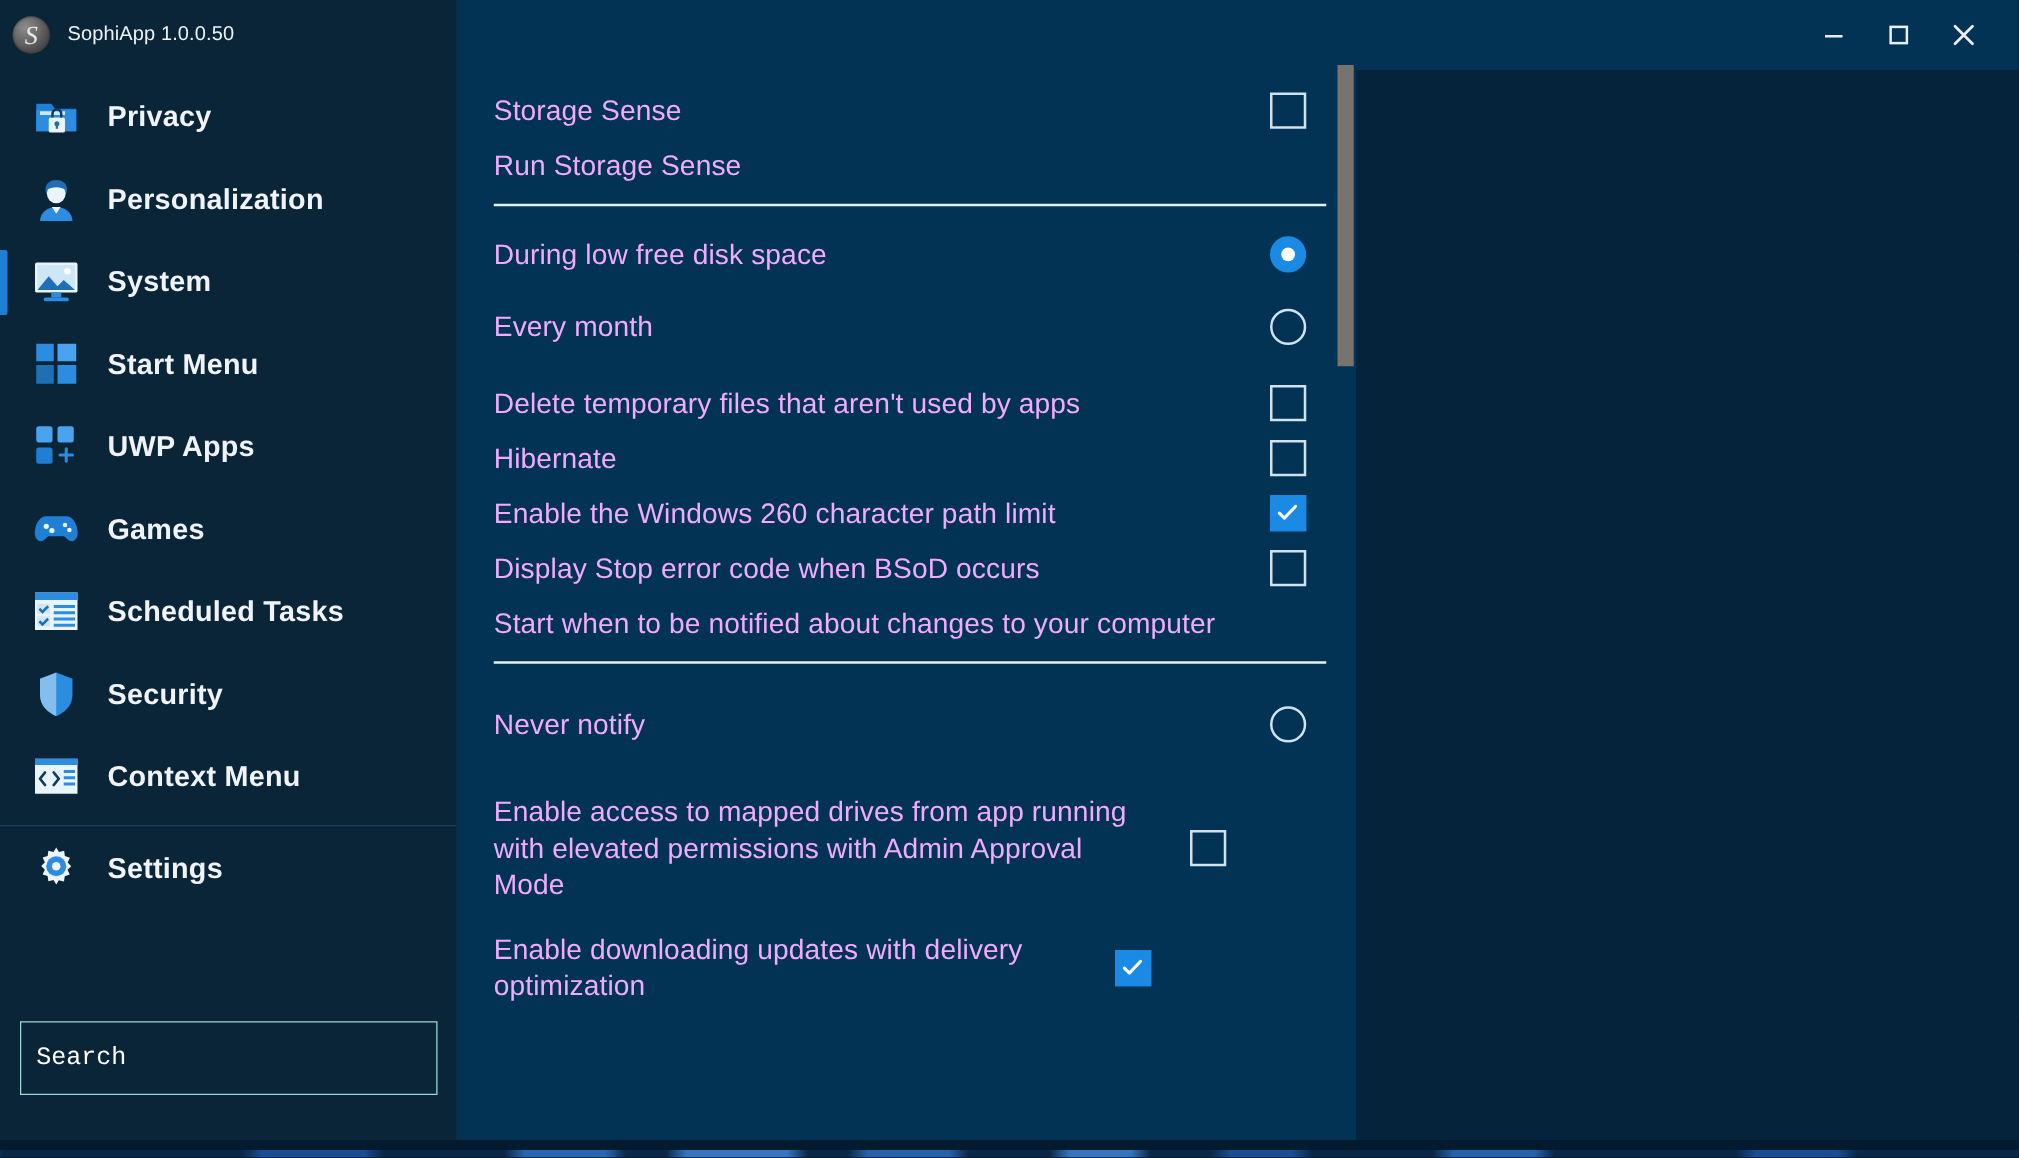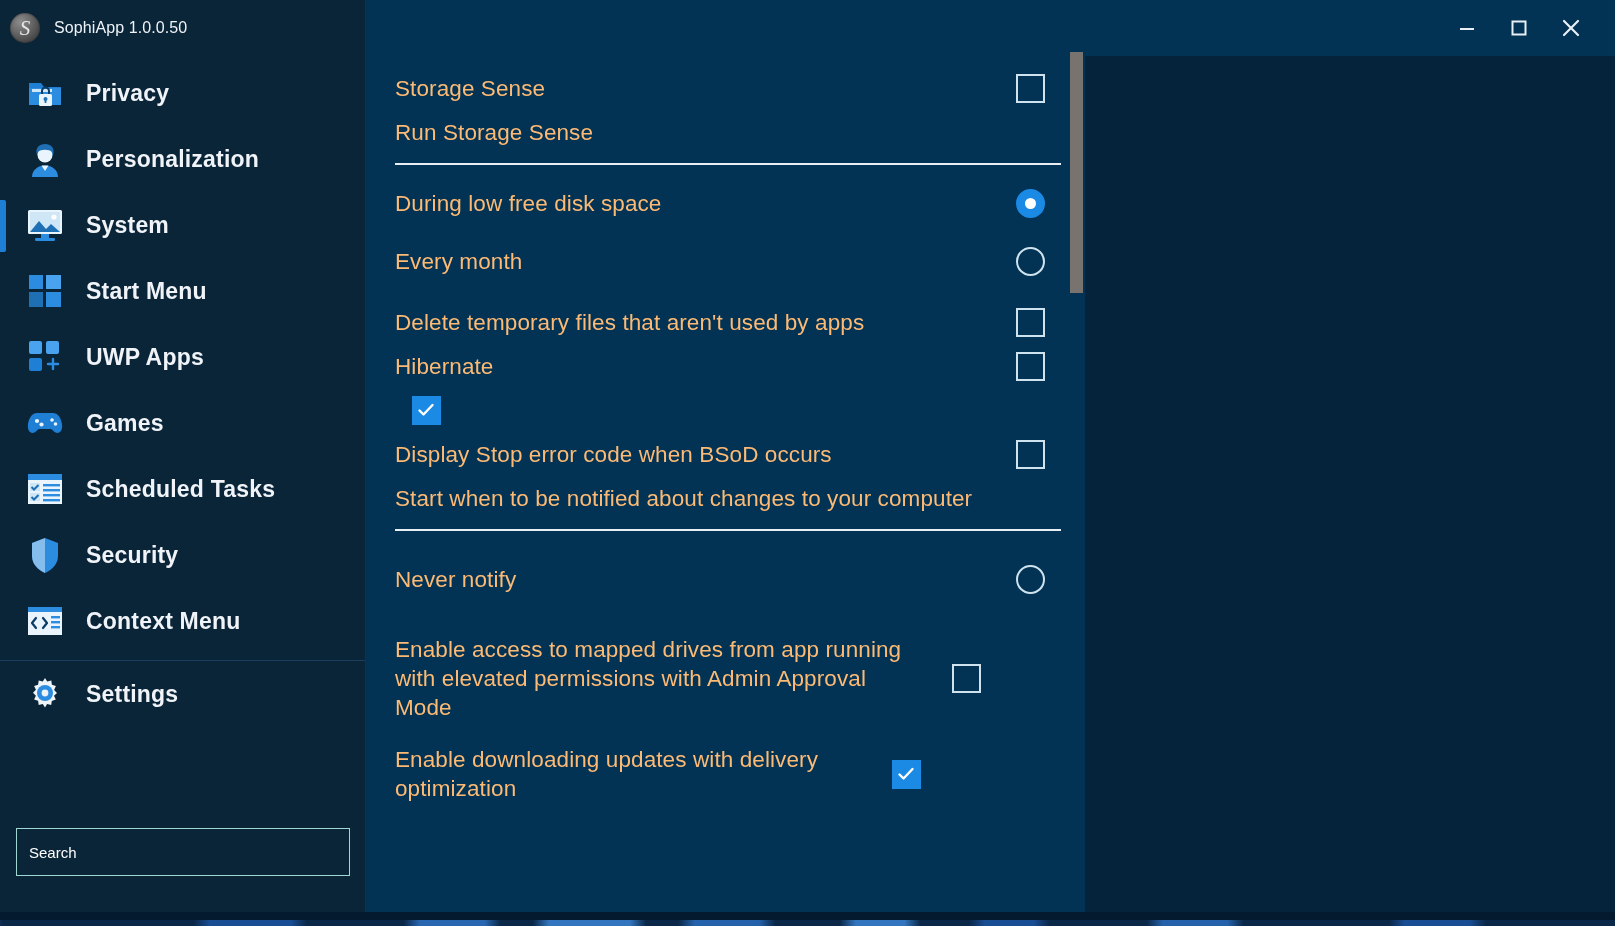--- a/index.html
+++ b/index.html
@@ -93,26 +93,26 @@
     background: #1b3f5f;
     margin: 6px 0 0 0;
   }
   .search-wrap {
     position: absolute;
     left: 16px; bottom: 44px;
     width: 334px;
   }
   .search-input {
     width: 100%;
-    height: 48px;
+    height: 59px;
     background: #0a2438;
     border: 1px solid #9fd8d2;
     color: #ffffff;
-    font-size: 15px;
-    font-family: Liberation Sans, sans-serif;
+    font-size: 20px;
+    font-family: Liberation Mono, monospace;
     padding: 0 12px;
     outline: none;
   }
   .search-input::placeholder { color: #ffffff; opacity: 1; }
 
   
   .titlebar {
     position: absolute;
     left: 366px; top: 0;
     width: 1249px; height: 56px;
@@ -143,21 +143,21 @@
     width: 666px;
   }
   .row {
     display: flex;
     align-items: center;
     min-height: 44px;
     gap: 10px;
   }
   .row .text {
     flex: 1;
-    color: #fdba74;
+    color: #f0abfc;
     font-size: 22.5px;
     line-height: 29px;
     letter-spacing: .1px;
   }
   .ctrl { width: 62px; flex: none; display: flex; justify-content: center; }
 
   .cb {
     width: 29px; height: 29px;
     border: 2px solid #cfe3ee;
     background: transparent;
@@ -476,20 +476,21 @@
       <div class="row">
         <span class="text">Hibernate</span>
         <span class="ctrl">
           <span class="cb">
             
           </span>
         </span>
       </div>
 
       <div class="row">
+        <span class="text">Enable the Windows 260 character path limit</span>
         <span class="ctrl">
           <span class="cb checked">
             <svg class="tick" width="20" height="20" viewBox="0 0 20 20">
               <path d="M3.5 10.5l4 4 9-9.5" stroke="#ffffff" stroke-width="2.4" fill="none" stroke-linecap="round" stroke-linejoin="round"></path>
             </svg>
           </span>
         </span>
       </div>
 
       <div class="row">

